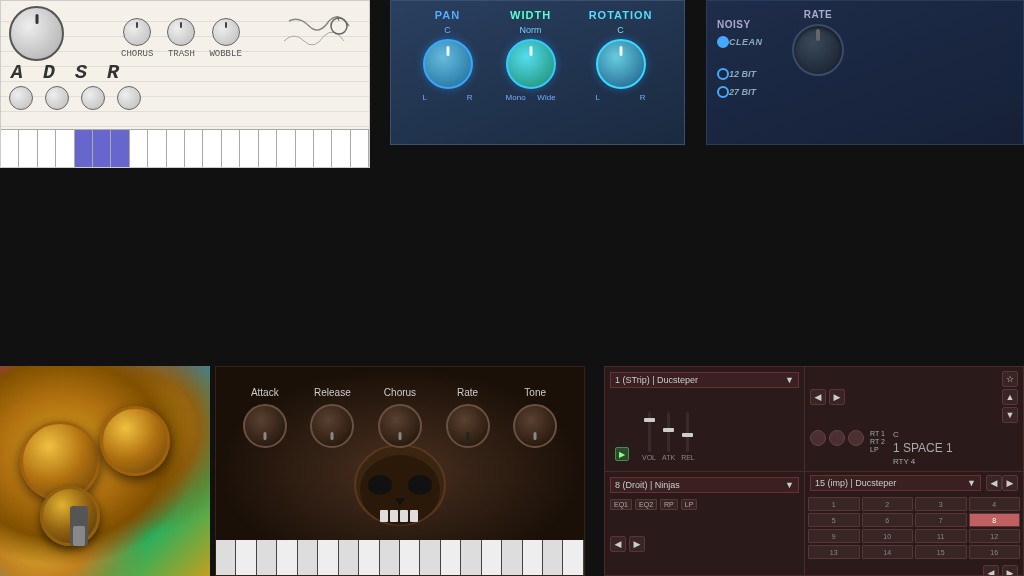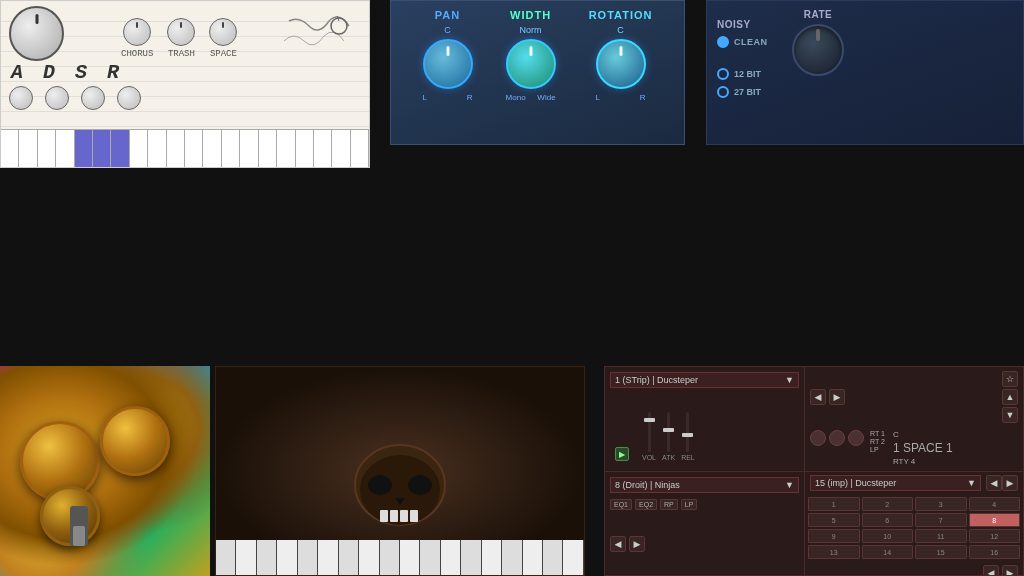--- a/index.html
+++ b/index.html
@@ -208,21 +208,21 @@
       border-radius: 2px;
     }
     .noisy-knob.gear {
       background: radial-gradient(circle at 40% 35%, #3a4a5a, #151c2a);
     }
     .noisy-toggle-col {
       display: flex; flex-direction: column; align-items: flex-start; gap: 6px;
       padding-top: 10px;
     }
     .noisy-toggle-item {
-      display: flex; align-items: center; gap: 5px;
+      display: flex; align-items: center;  font-style: italic;
     }
     .toggle-dot {
       width: 12px; height: 12px;
       border-radius: 50%;
       border: 2px solid #4af;
       background: transparent;
     }
     .toggle-dot.active {
       background: #4af;
     }
@@ -513,21 +513,21 @@
     <div class="sketch-small-knob">
       <div class="sketch-knob-circle"></div>
       <span class="sketch-label">CHORUS</span>
     </div>
     <div class="sketch-small-knob">
       <div class="sketch-knob-circle"></div>
       <span class="sketch-label">TRASH</span>
     </div>
     <div class="sketch-small-knob">
       <div class="sketch-knob-circle"></div>
-      <span class="sketch-label">SPACE</span>
+      <span class="sketch-label">WOBBLE</span>
     </div>
   </div>
 
   <div class="adsr-row">
     <span class="adsr-letter">A</span>
     <span class="adsr-letter">D</span>
     <span class="adsr-letter">S</span>
     <span class="adsr-letter">R</span>
   </div>
 
@@ -645,20 +645,42 @@
     <ellipse cx="85" cy="45" rx="12" ry="10" fill="#111"></ellipse>
 
     <path d="M60,58 L65,65 L70,58 Z" fill="#111"></path>
 
     <rect x="45" y="70" width="8" height="12" rx="1" fill="#ddd"></rect>
     <rect x="55" y="70" width="8" height="12" rx="1" fill="#ddd"></rect>
     <rect x="65" y="70" width="8" height="12" rx="1" fill="#ddd"></rect>
     <rect x="75" y="70" width="8" height="12" rx="1" fill="#ddd"></rect>
   </svg>
 
+  <div class="skull-knobs-row">
+    <div class="skull-knob-group">
+      <span class="skull-knob-label">Attack</span>
+      <div class="skull-knob"></div>
+    </div>
+    <div class="skull-knob-group">
+      <span class="skull-knob-label">Release</span>
+      <div class="skull-knob"></div>
+    </div>
+    <div class="skull-knob-group">
+      <span class="skull-knob-label">Chorus</span>
+      <div class="skull-knob"></div>
+    </div>
+    <div class="skull-knob-group">
+      <span class="skull-knob-label">Rate</span>
+      <div class="skull-knob dark"></div>
+    </div>
+    <div class="skull-knob-group">
+      <span class="skull-knob-label">Tone</span>
+      <div class="skull-knob"></div>
+    </div>
+  </div>
 
   <div class="skull-keyboard">
     <div class="skull-white-key"></div>
     <div class="skull-white-key"></div>
     <div class="skull-white-key"></div>
     <div class="skull-white-key"></div>
     <div class="skull-white-key"></div>
     <div class="skull-white-key"></div>
     <div class="skull-white-key"></div>
     <div class="skull-white-key"></div>

